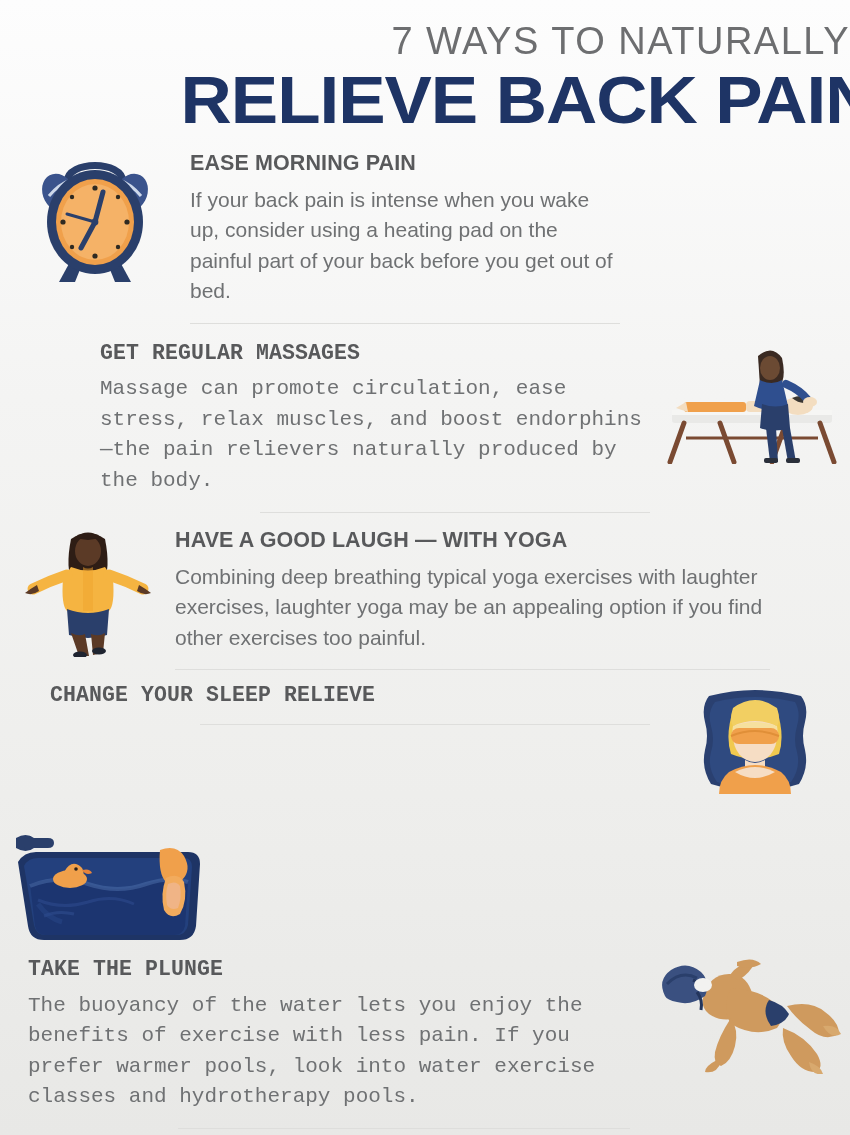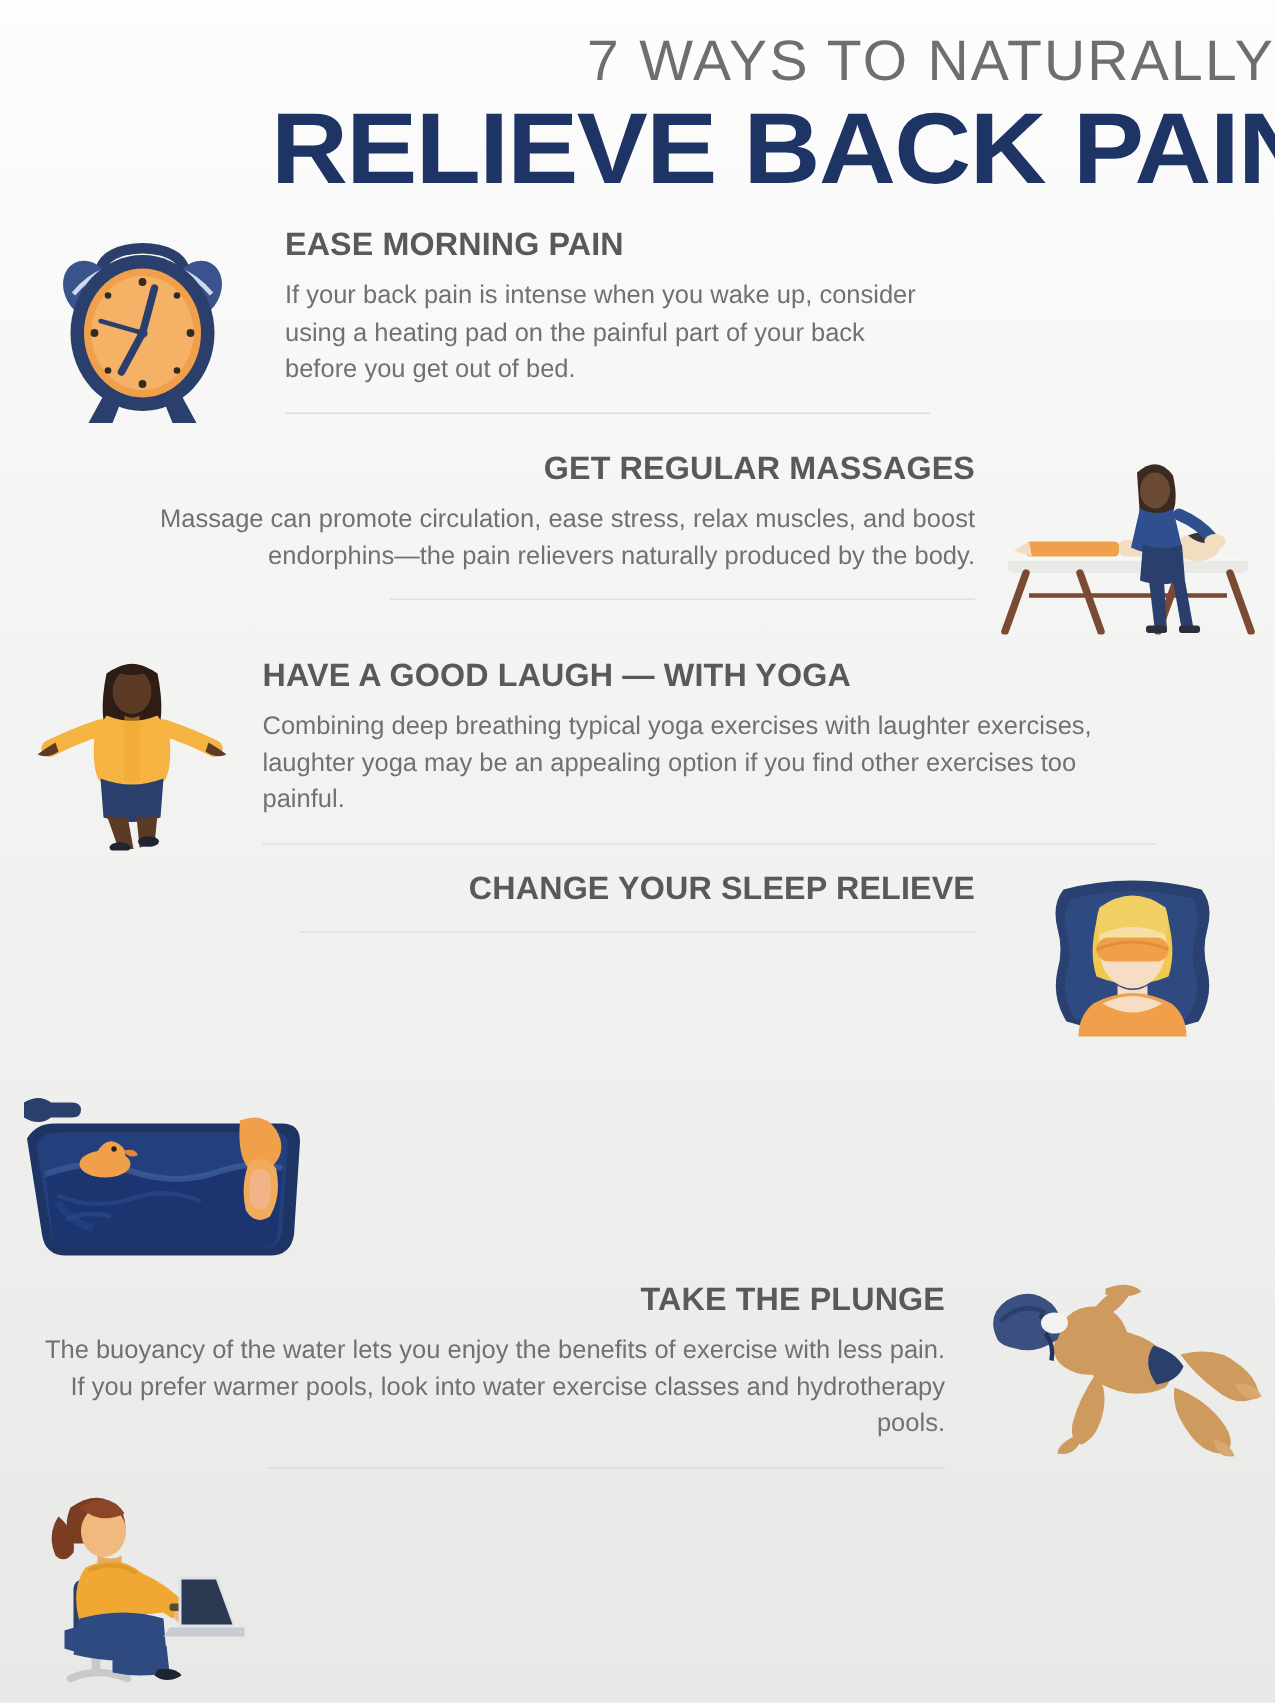--- a/index.html
+++ b/index.html
@@ -28,24 +28,24 @@
   
   .section{display:flex;align-items:flex-start;position:relative;}
   .art{width:190px;flex:0 0 190px;display:flex;align-items:flex-start;justify-content:center;}
   .art.small{width:175px;flex:0 0 175px;}
   .copy{flex:1;padding-top:4px;}
   .copy h2{
     margin:0 0 9px 0;font-size:21.5px;font-weight:bold;
     color:#58595b;letter-spacing:0.1px;line-height:1.1;
   }
   .copy p{
-    margin:0;font-size:17px;line-height:1.45;color:#6f7173;
+    margin:0;font-size:21px;line-height:1.45;color:#6f7173;
     font-weight:400;
   }
-  .align-right{text-align:right;}
+  .align-right{font-family:Liberation Mono, monospace;}
   .align-left{text-align:left;}
   .divider{height:1px;background:#dededc;margin-top:16px;}
 
   .s1{margin-top:14px;}
   .s1 .copy{max-width:430px;}
   .s2{margin-top:14px;}
   .s3{margin-top:12px;}
   .s4{margin-top:10px;}
   .s5{margin-top:10px;}
   .s6{margin-top:10px;}

